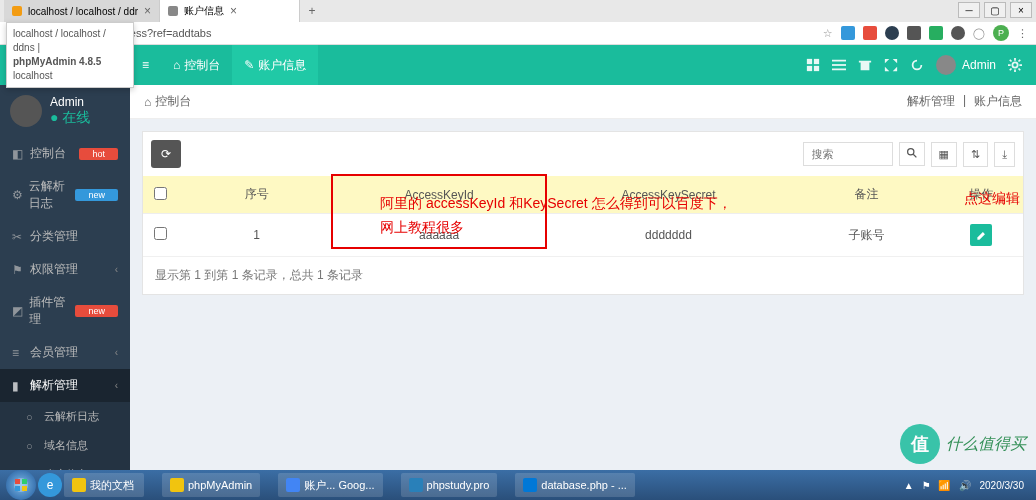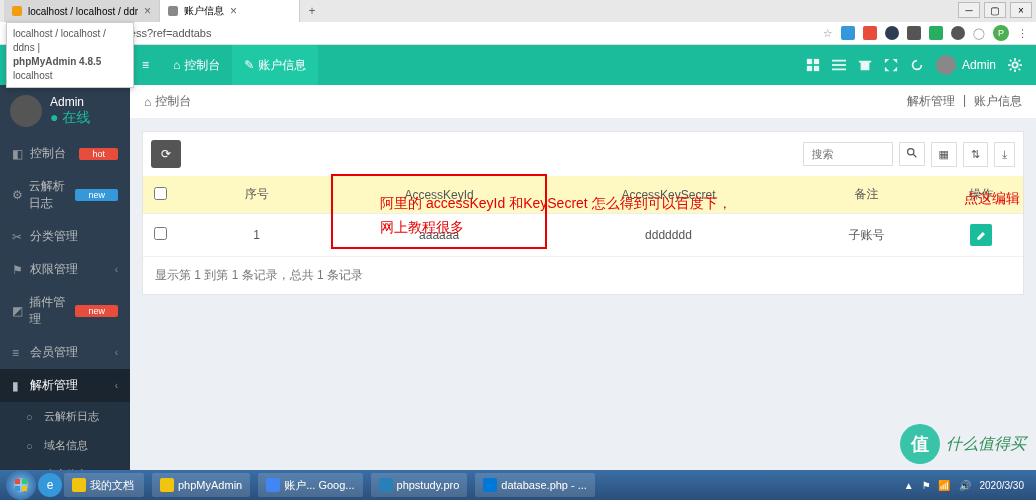--- a/index.html
+++ b/index.html
@@ -306,21 +306,21 @@
   <div class="tb-start">
     <svg width="16" height="16" viewBox="0 0 16 16">
         <circle cx="8" cy="8" r="7" fill="#fff" opacity=".3"></circle>
         <rect x="2" y="2" width="5" height="5" fill="#e74c3c"></rect>
         <rect x="9" y="2" width="5" height="5" fill="#2ecc71"></rect>
         <rect x="2" y="9" width="5" height="5" fill="#3498db"></rect>
         <rect x="9" y="9" width="5" height="5" fill="#f1c40f"></rect>
       </svg>
   </div>
   <div class="tb-ie">e</div>
-  <div id="tb-apps" style="display:flex;gap:8px">
+  <div id="tb-apps" style="display:flex;gap:18px">
       <div class="tb-btn tb-app">
         <span style="width:14px;height:14px;background:#f1c40f;border-radius:2px;display:inline-block"></span>
         <span>我的文档</span>
       </div>
       <div class="tb-btn tb-app">
         <span style="width:14px;height:14px;background:#f1c40f;border-radius:2px;display:inline-block"></span>
         <span>phpMyAdmin</span>
       </div>
       <div class="tb-btn tb-app">
         <span style="width:14px;height:14px;background:#4285f4;border-radius:2px;display:inline-block"></span>

